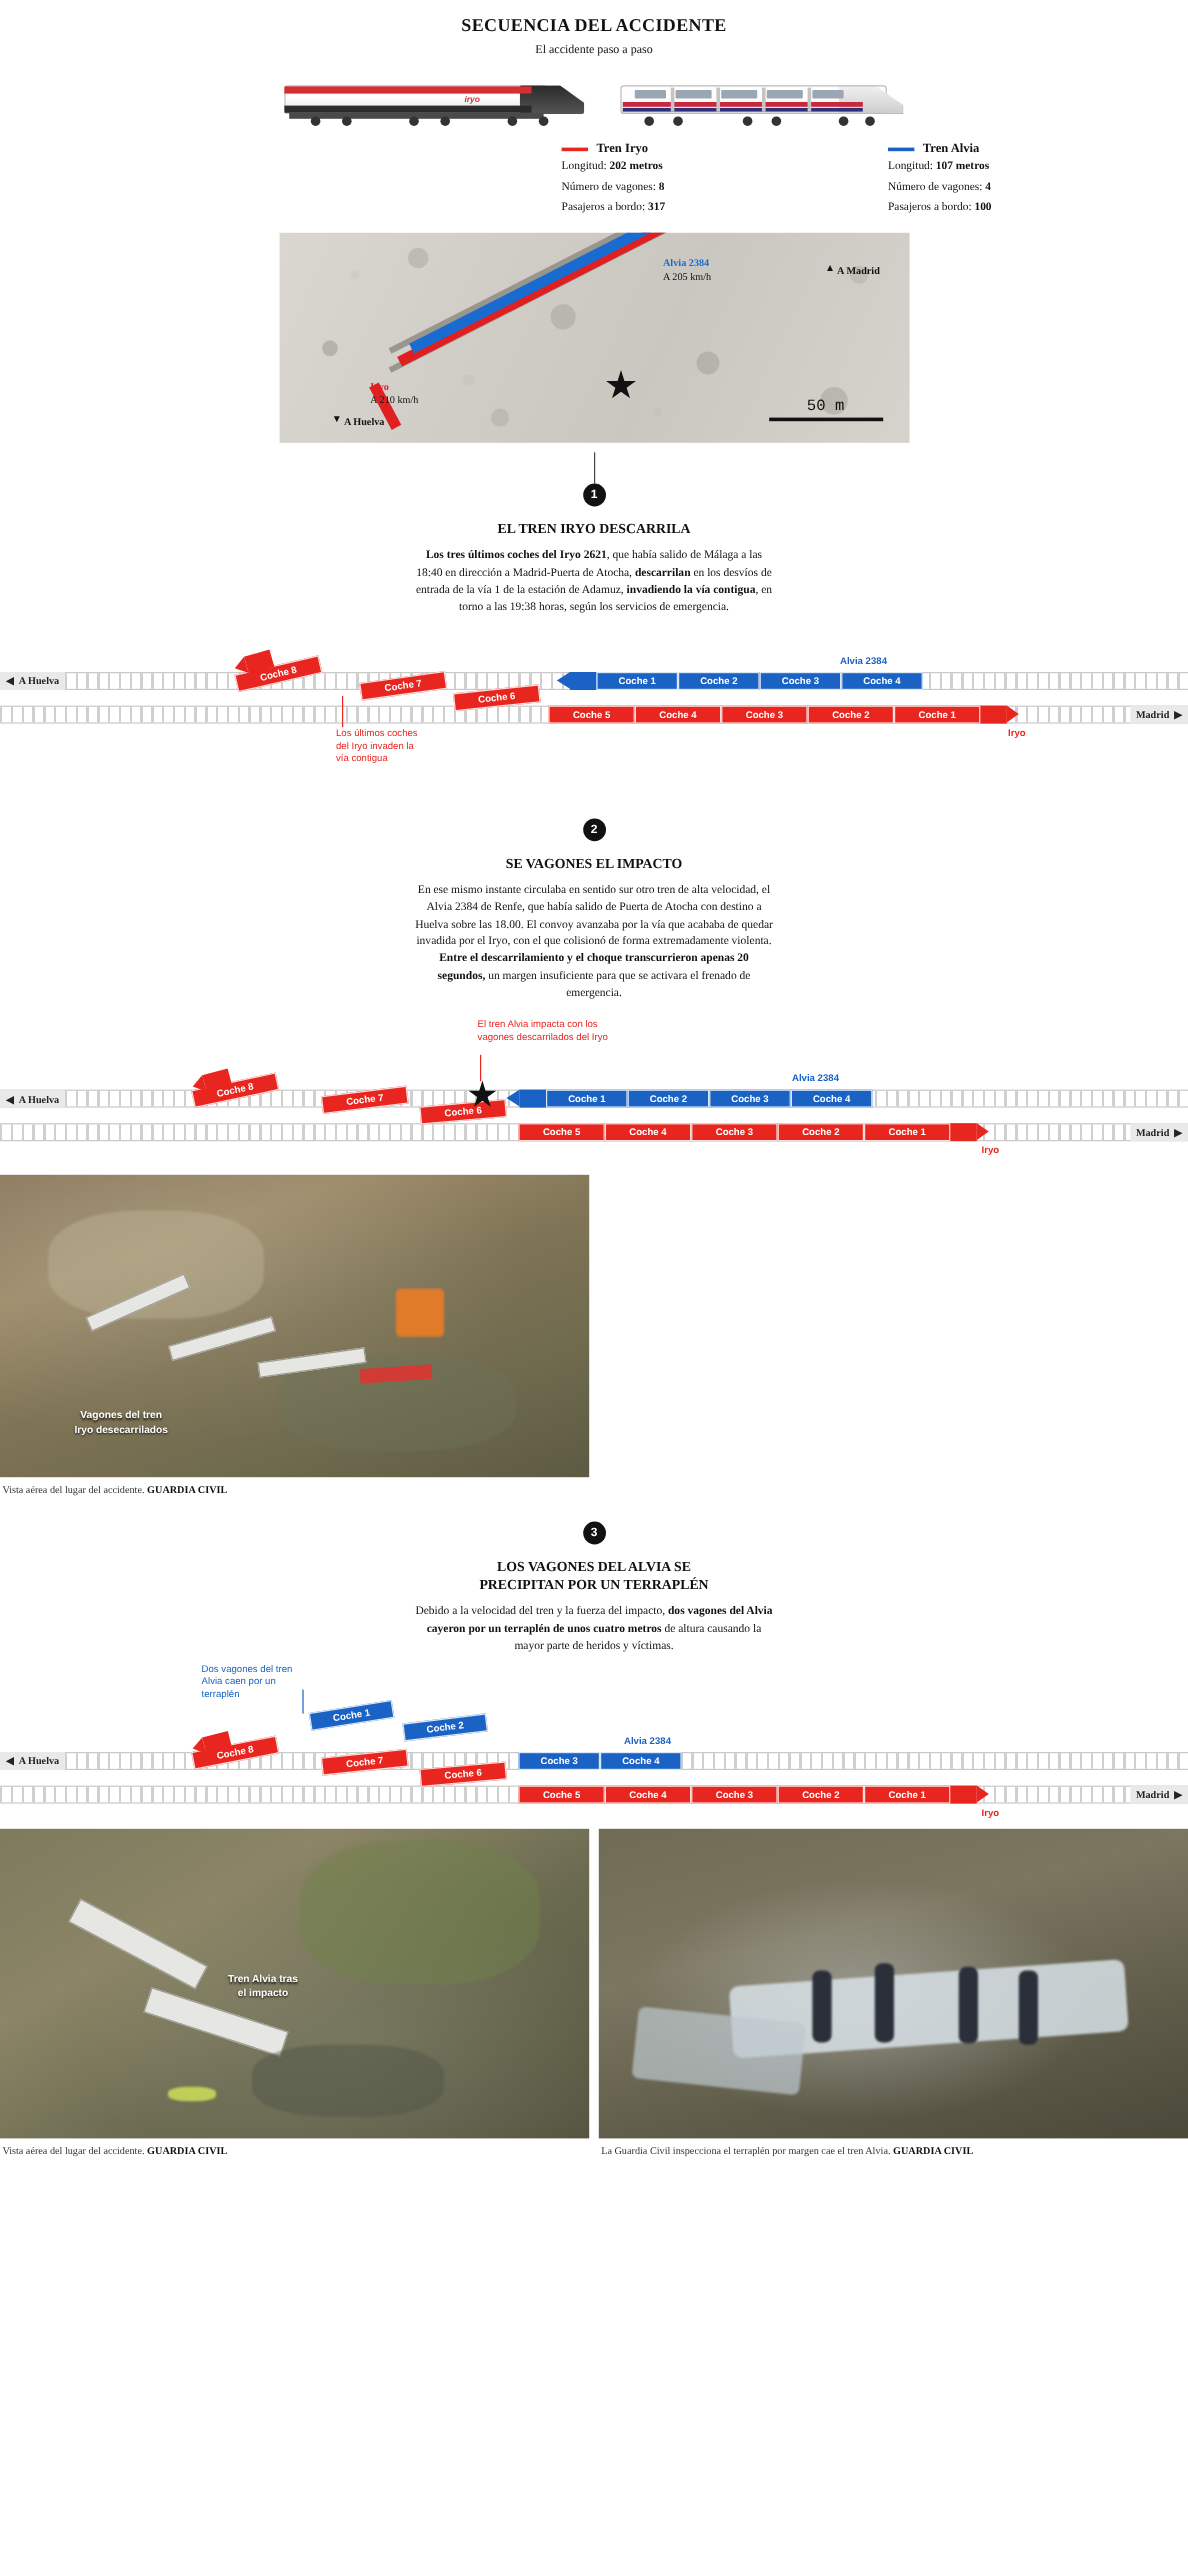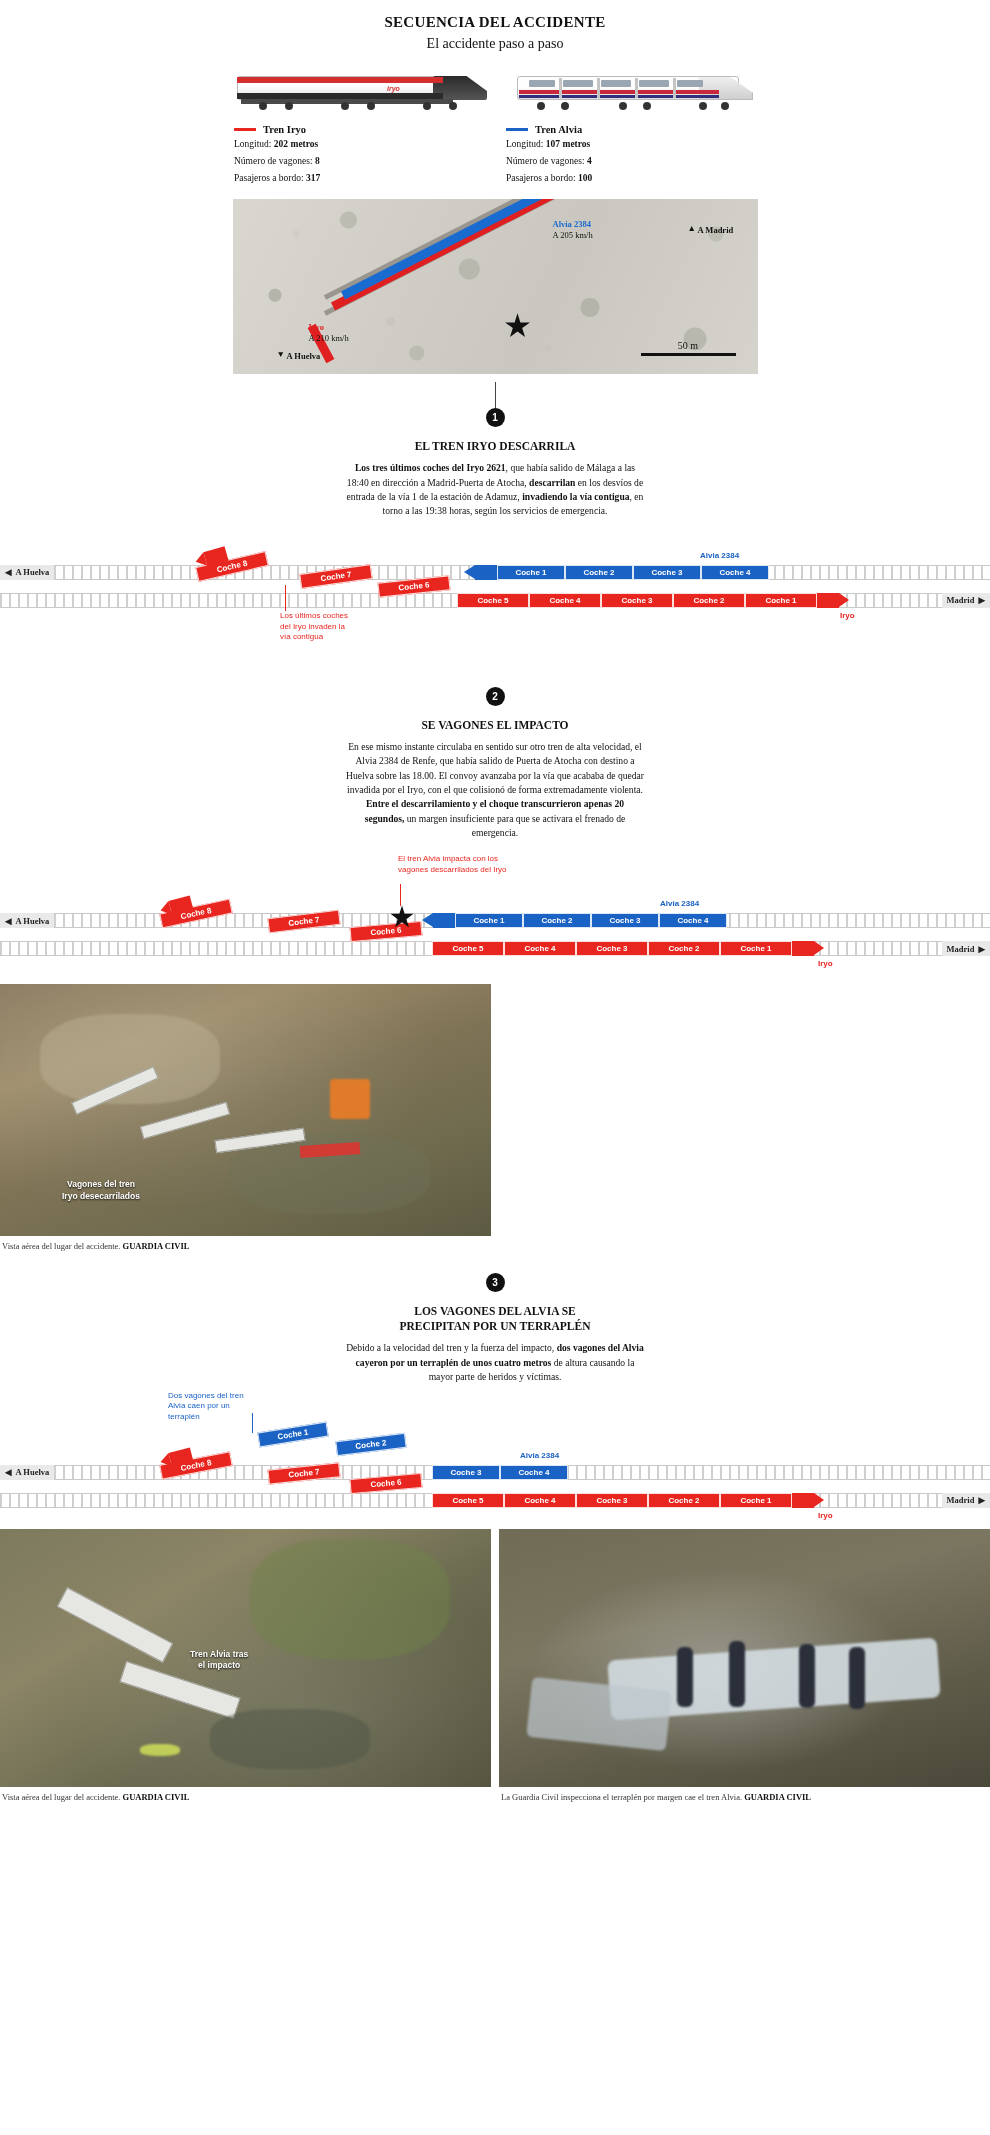--- a/index.html
+++ b/index.html
@@ -14,21 +14,21 @@
 
   
   .header { text-align: center; padding-top: 14px; }
   .h-title {
     font-family: "Liberation Serif", serif;
     font-weight: bold;
     font-size: 15px;
     letter-spacing: .3px;
   }
   .h-sub {
-    font-size: 14px;
+    font-size: 10px;
     margin-top: 5px;
     font-family: "Liberation Serif", serif;
   }
   .h-title2 {
     font-weight: bold;
     font-size: 11px;
     margin-top: 16px;
     line-height: 1.25;
   }
 
@@ -91,21 +91,21 @@
   .alvia-stripe2 {
     position:absolute; left:16px; top:29px; width:200px; height:3px; background:#2e2e7a;
   }
   .alvia-win {
     position:absolute; top:14px; height:7px; background:#9aa6b2; border-radius:1px;
   }
   .alvia-door { position:absolute; top:12px; width:3px; height:20px; background:#c4c4c4; }
 
   
   .legend-row {
-    display:flex; justify-content:center; gap:22px; margin-top: 12px;
+    display:flex; justify-content:flex-end; gap:22px; margin-top: 12px;
   }
   .legend-col { width: 250px; }
   .legend-head { display:flex; align-items:center; gap:7px; }
   .legend-dash { width:22px; height:3px; display:block; }
   .legend-name { font-weight:bold; font-size:10.5px; }
   .legend-line { font-size:9.5px; margin-top:3px; line-height:1.45; }
   .legend-line b { font-weight:bold; }
 
   
   .map-wrap {
@@ -170,21 +170,21 @@
   .map-lbl {
     position:absolute; font-family:"Liberation Serif", serif; font-size:8.5px;
   }
   .map-lbl-blue { color:#1a6bd0; font-weight:bold; }
   .map-lbl-red { color:#e02020; font-weight:bold; }
   .map-lbl-dark { color:#111; font-weight:bold; }
   .scale-bar {
     position:absolute; right:22px; bottom:18px; width:95px;
   }
   .scale-line { height:3px; background:#111; width:100%; }
-  .scale-text { font-size:10px; text-align:center; margin-bottom:2px; font-family:Liberation Serif, serif; }
+  .scale-text { font-size:13px; text-align:center; margin-bottom:2px; font-family:Liberation Mono, monospace; }
 
   
   .connector { width:1px; height:26px; background:#444; margin:0 auto; }
   .step-num {
     width:19px; height:19px; border-radius:50%; background:#111; color:#fff;
     font-size:10px; font-family:"Liberation Sans", sans-serif; font-weight:bold;
     display:flex; align-items:center; justify-content:center; margin:0 auto;
   }
   .step-title {
     text-align:center; font-weight:bold; font-size:11.5px; margin-top:12px;

